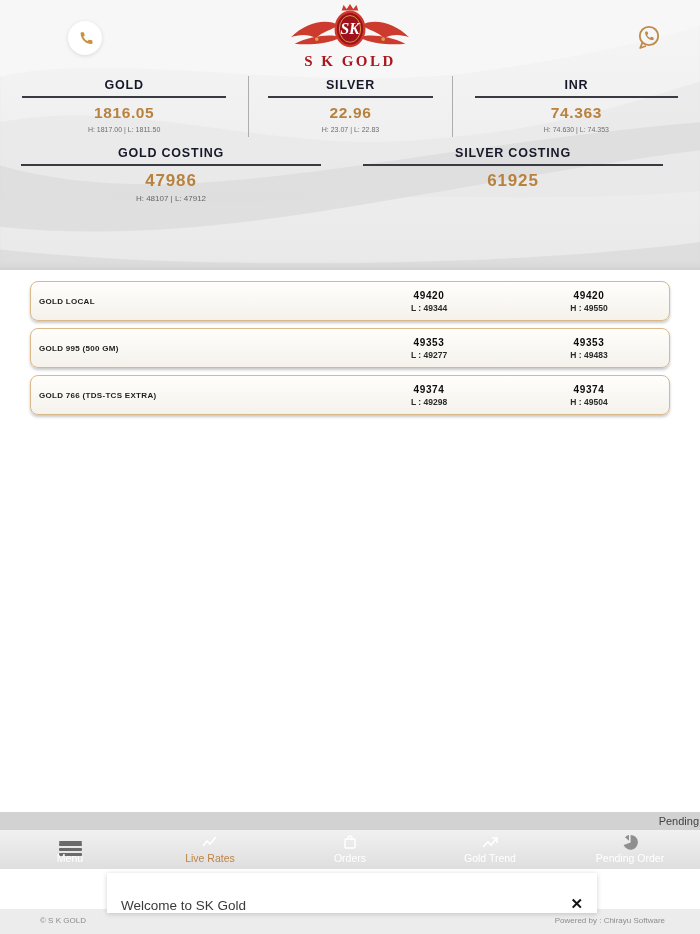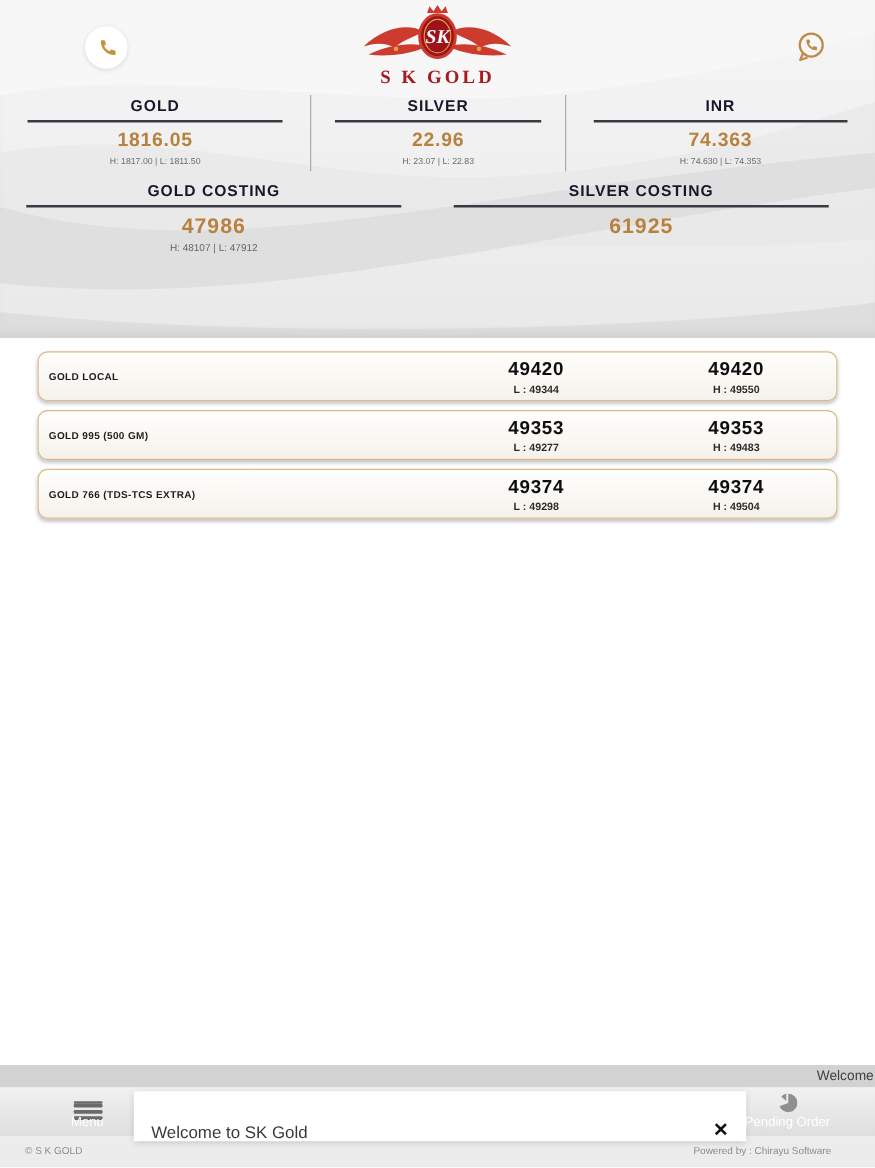--- a/index.html
+++ b/index.html
@@ -45,40 +45,40 @@
 
   
   .content { padding:11px 30px 0; background:#fff; }
   .card { height:40px; margin-bottom:7px; border:1px solid #d9b88a; border-radius:8px;
           background:linear-gradient(180deg,#fffefb,#f5f2ec);
           box-shadow:0 2px 3px rgba(0,0,0,.22);
           display:flex; align-items:center; }
   .card-name { flex:1; padding-left:8px; font-size:8px; font-weight:bold; color:#1d1d1d;
                letter-spacing:.3px; }
   .card-block { width:160px; text-align:center; }
-  .card-big { font-size:15px; font-weight:bold; color:#0d0d0d; letter-spacing:.6px; }
+  .card-big { font-size:10px; font-weight:bold; color:#0d0d0d; letter-spacing:.6px; }
   .card-sub { font-size:8.5px; font-weight:bold; color:#2b2b2b; margin-top:2px; }
 
   
   .bottom { position:absolute; left:0; right:0; bottom:0; }
   .marquee { height:18px; background:#d2d2d2; overflow:hidden; white-space:nowrap;
              text-align:right; line-height:18px; font-size:11px; color:#424242;
              padding-right:1px; }
   .navbar { height:39px; background:linear-gradient(180deg,#f1f1f1,#dedede);
             display:flex; align-items:stretch; }
   .nav-item { flex:1; display:flex; flex-direction:column; align-items:center;
               justify-content:flex-start; padding-top:4px; cursor:pointer; }
   .nav-icon { height:16px; display:flex; align-items:center; justify-content:center; }
   .nav-label { font-size:10.5px; color:#ffffff; margin-top:2px; }
   .nav-item.active .nav-label { color:#bf8347; }
   .burger span { display:block; width:23px; height:2.4px; background:#6a6a6a; margin:2.6px 0;
                  border-radius:1px; }
   .footer-row { height:25px; background:#ececec; display:flex; align-items:center;
-                justify-content:space-between; padding:0 35px 2px 20px;
-                font-size:8px; color:#8c8c8c; }
+                justify-content:space-between; padding:0 35px 2px 40px;
+                font-size:8px; color:#8c8c8c;margin-top:40px; }
 
   
   .toast { position:absolute; left:107px; bottom:21px; width:490px; height:40px;
            background:#fff; box-shadow:0 1px 5px rgba(0,0,0,.18); z-index:5;
            display:flex; align-items:flex-end; }
   .toast-msg { font-size:13.5px; color:#3a3a3a; padding-left:14px; flex:1; }
   .toast-close { border:none; background:transparent; font-size:15px; font-weight:bold;
                  color:#111; padding:0 14px; cursor:pointer; }
 </style>
 </head>
@@ -201,21 +201,21 @@
       <div class="card-block">
         <div class="card-big">49374</div>
         <div class="card-sub">H : 49504</div>
       </div>
     </div>
 
   </div>
 
   <div class="bottom">
     <div class="marquee">
-      <span>Welcome</span>
+      <span>Pending</span>
     </div>
 
     <nav class="navbar">
       <div class="nav-item">
         <span class="nav-icon burger">
           <span>
               <span></span>
               <span></span>
               <span></span>
             </span>

